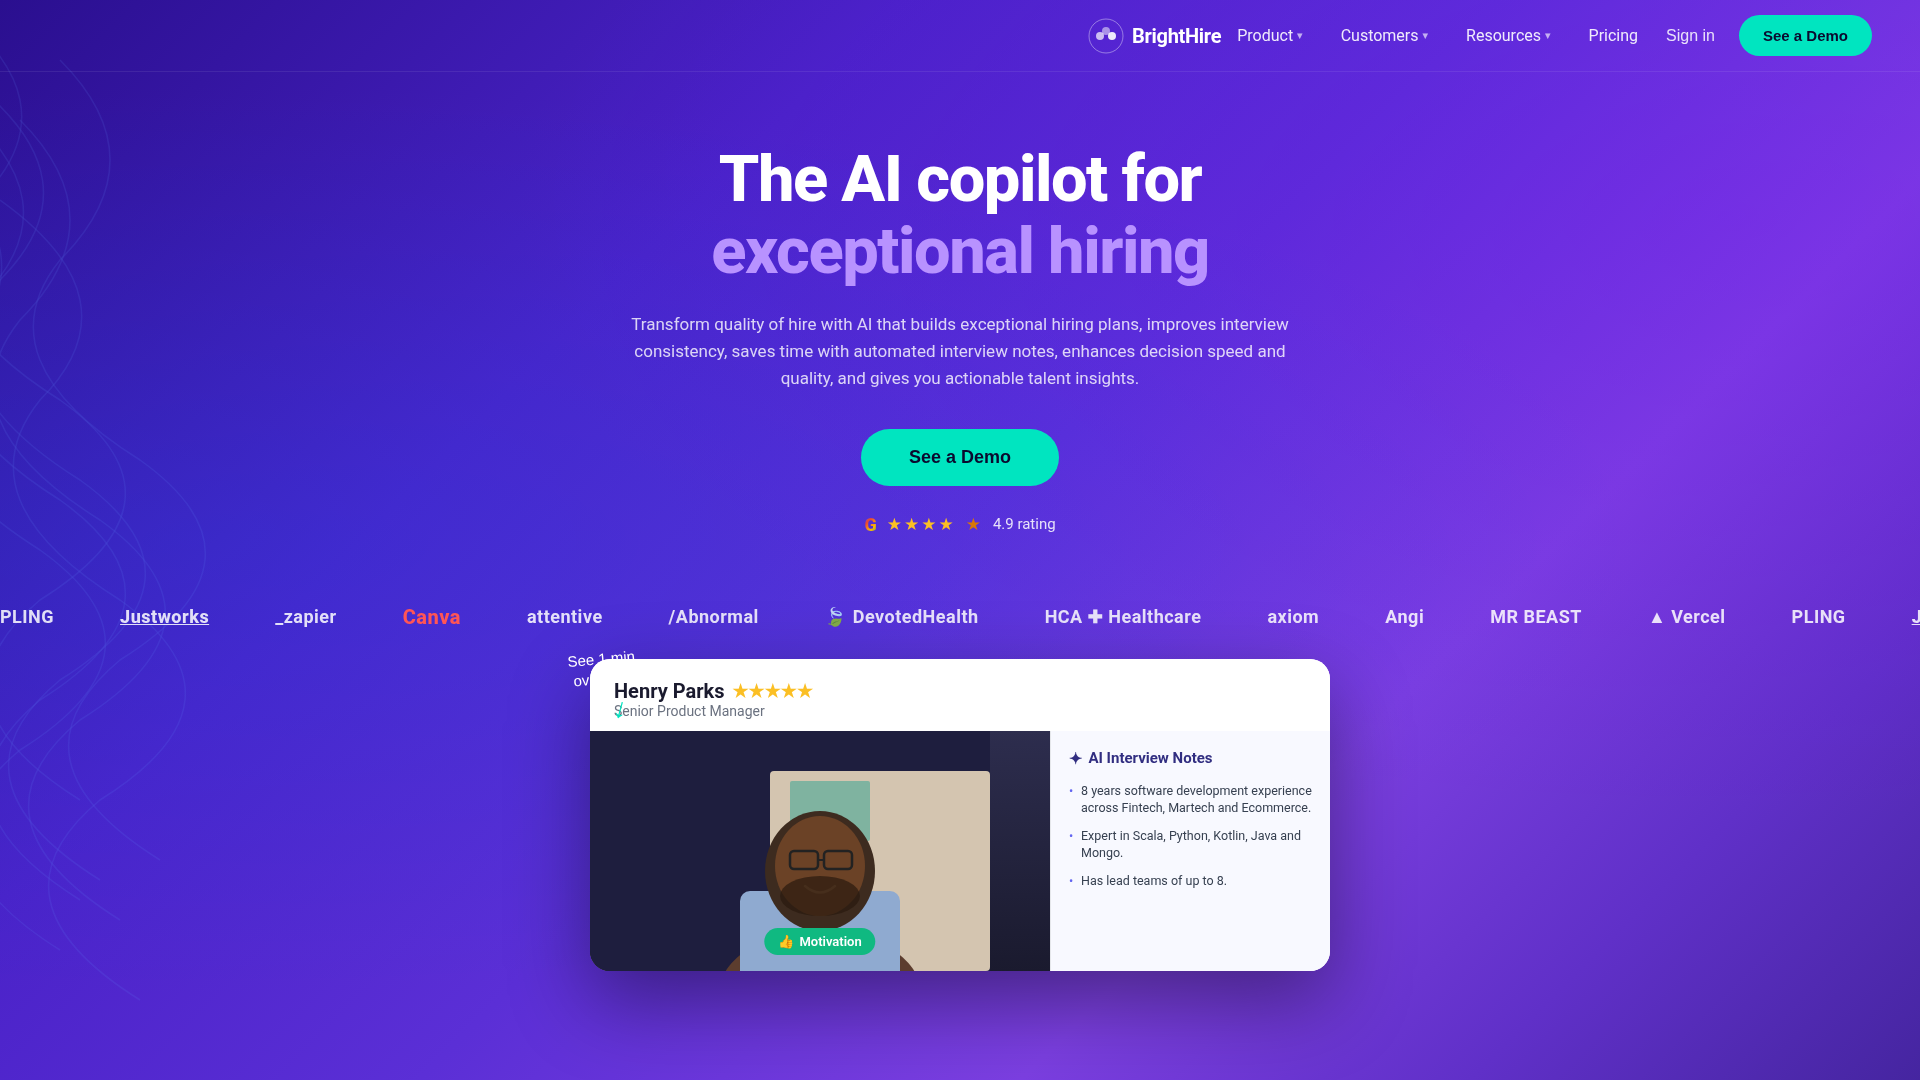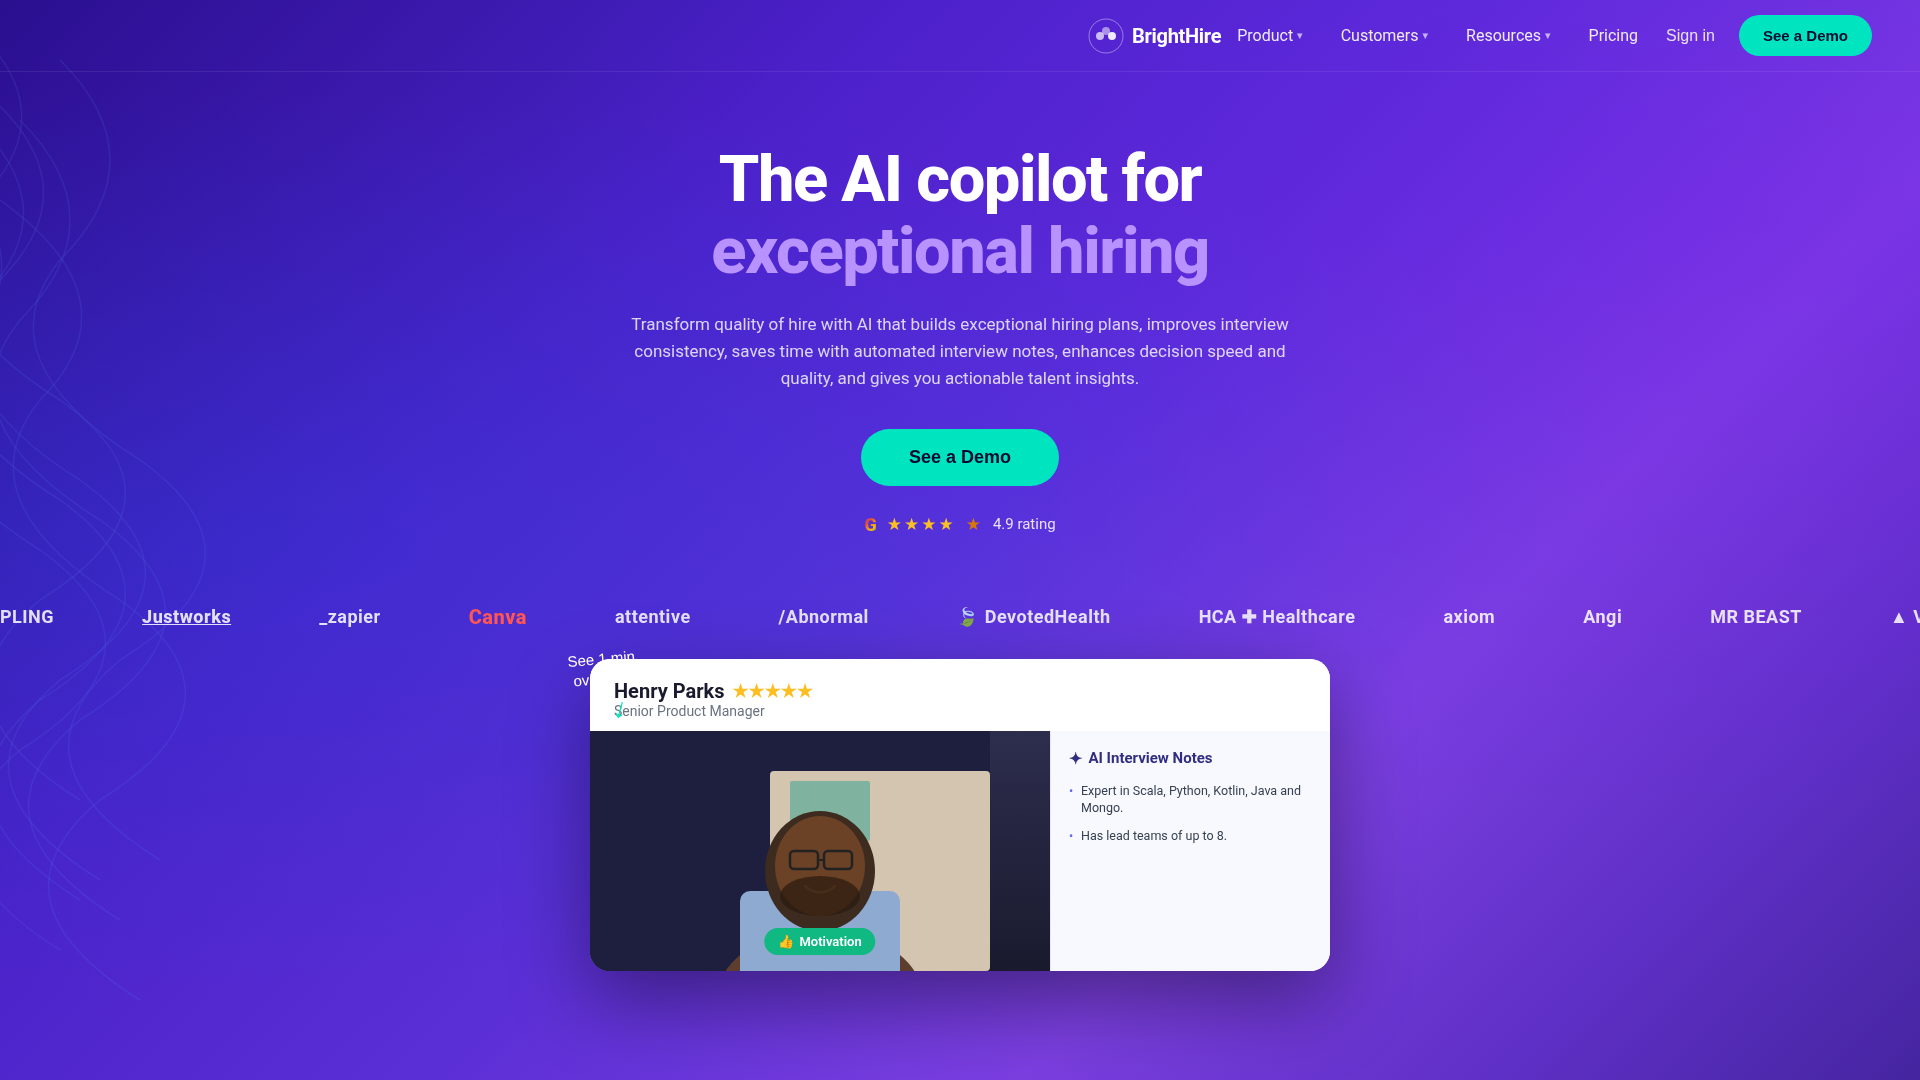--- a/index.html
+++ b/index.html
@@ -175,21 +175,21 @@
       position: relative;
       z-index: 5;
       overflow: hidden;
       padding: 20px 0;
       background: transparent;
       margin-top: 10px;
     }
     .logos-track {
       display: flex;
       align-items: center;
-      gap: 88px;
+      gap: 66px;
       white-space: nowrap;
       animation: marquee 20s linear infinite;
     }
     .logo-company {
       font-size: 18px;
       font-weight: 700;
       color: rgba(255,255,255,0.85);
       white-space: nowrap;
       letter-spacing: 0.5px;
     }
@@ -483,18 +483,19 @@
             <span>Motivation</span>
           </div>
         </div>
       </div>
 
       <div class="notes-panel">
         <div class="notes-title">
           <span class="notes-icon">✦</span>
           <span>AI Interview Notes</span>
         </div>
+        <div class="note-item">8 years software development experience across Fintech, Martech and Ecommerce.</div>
         <div class="note-item">Expert in Scala, Python, Kotlin, Java and Mongo.</div>
         <div class="note-item">Has lead teams of up to 8.</div>
       </div>
     </div>
   </div>
 </div>
 
 </body></html>

